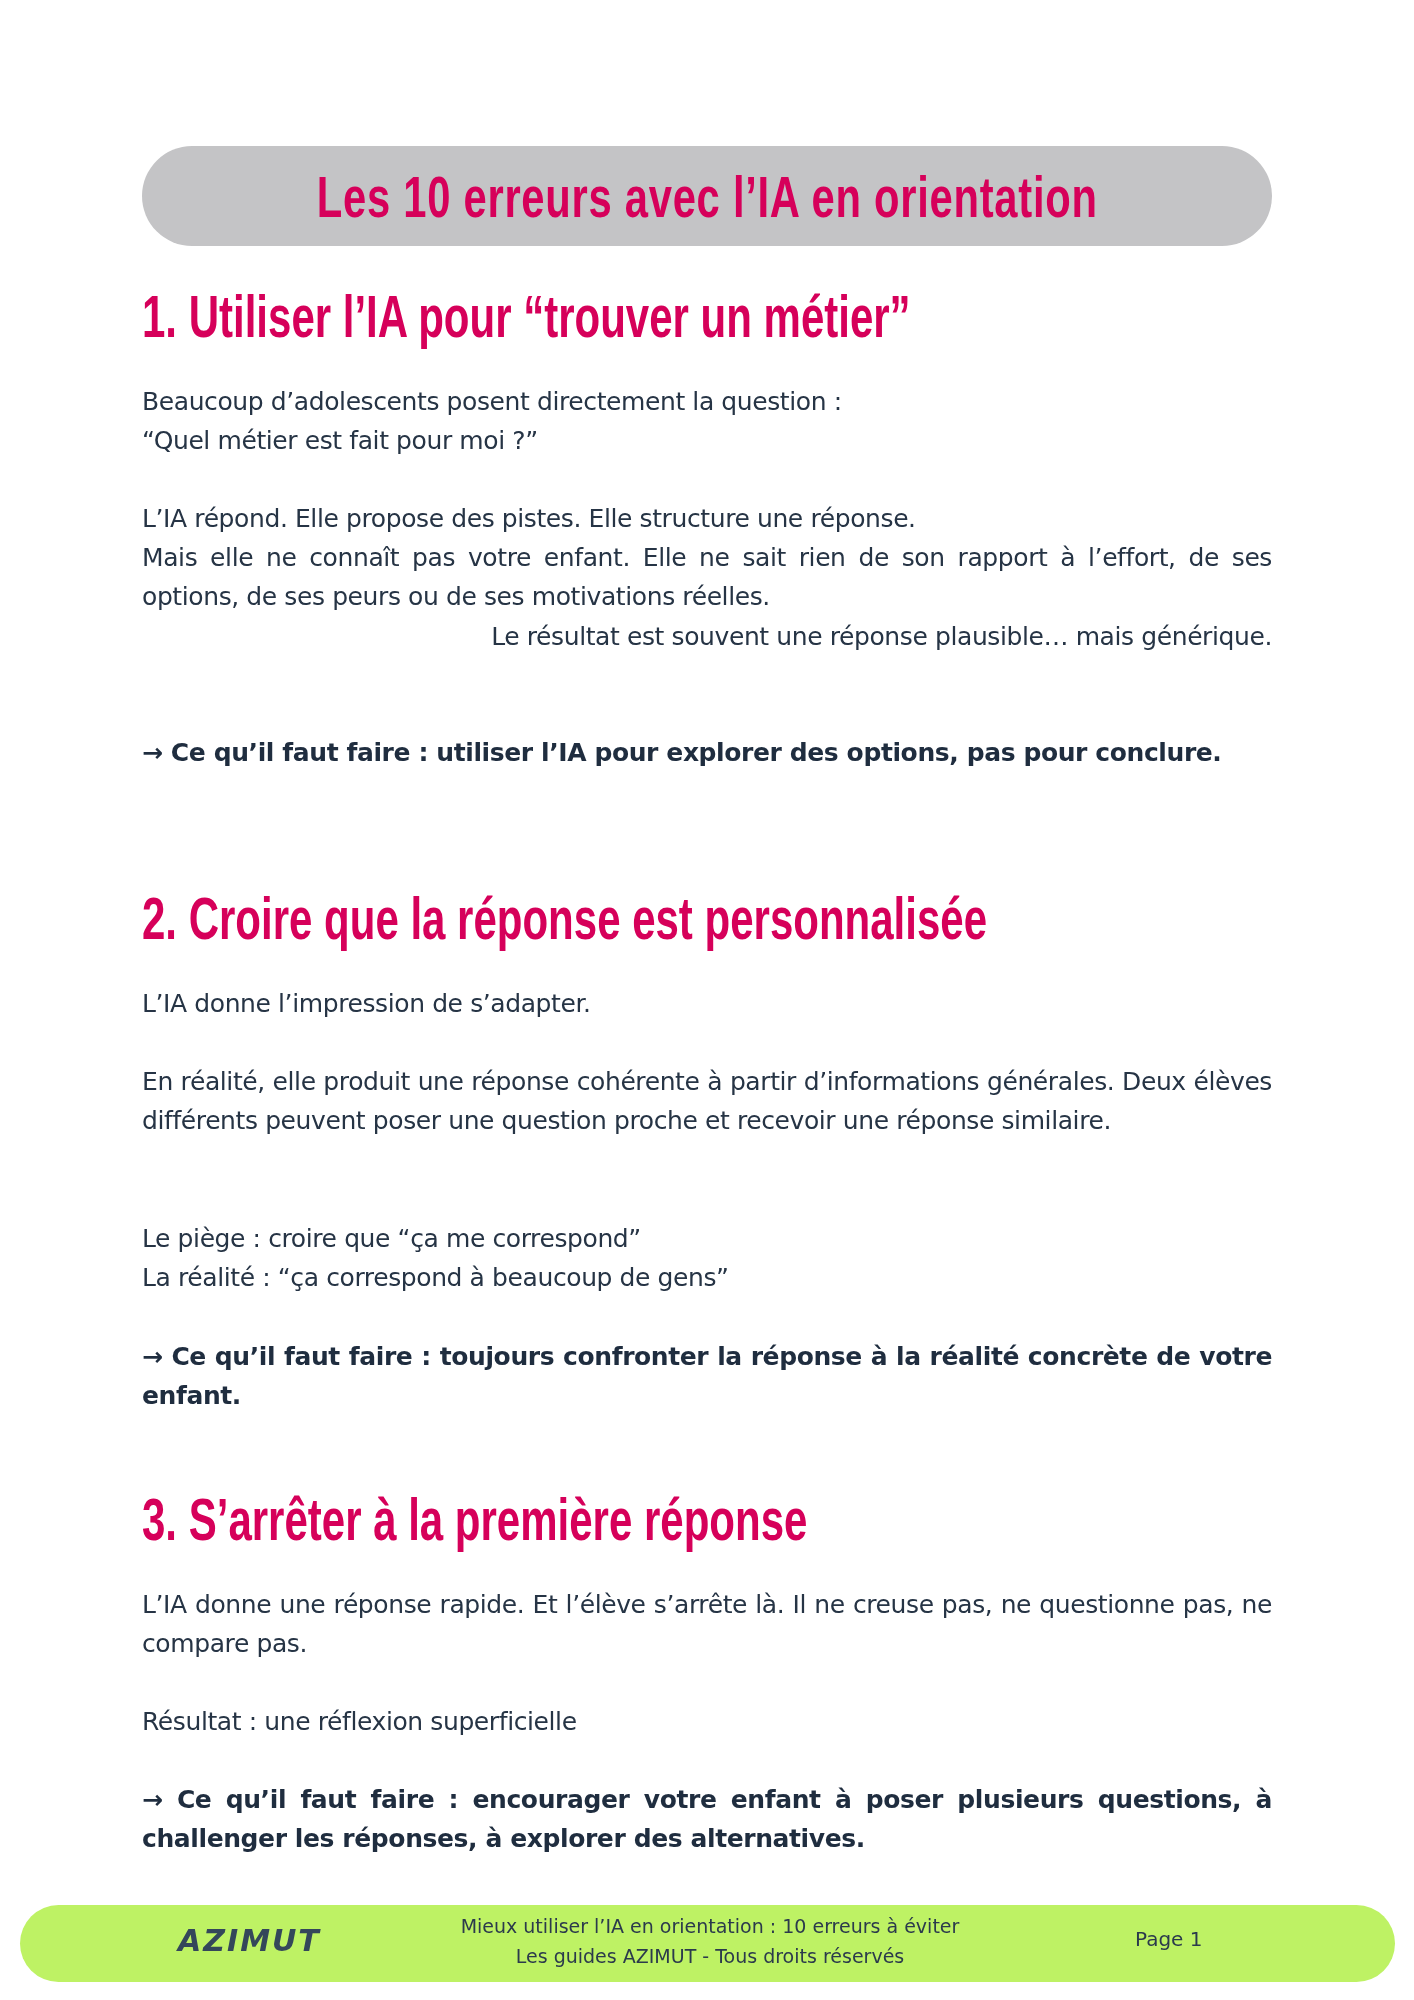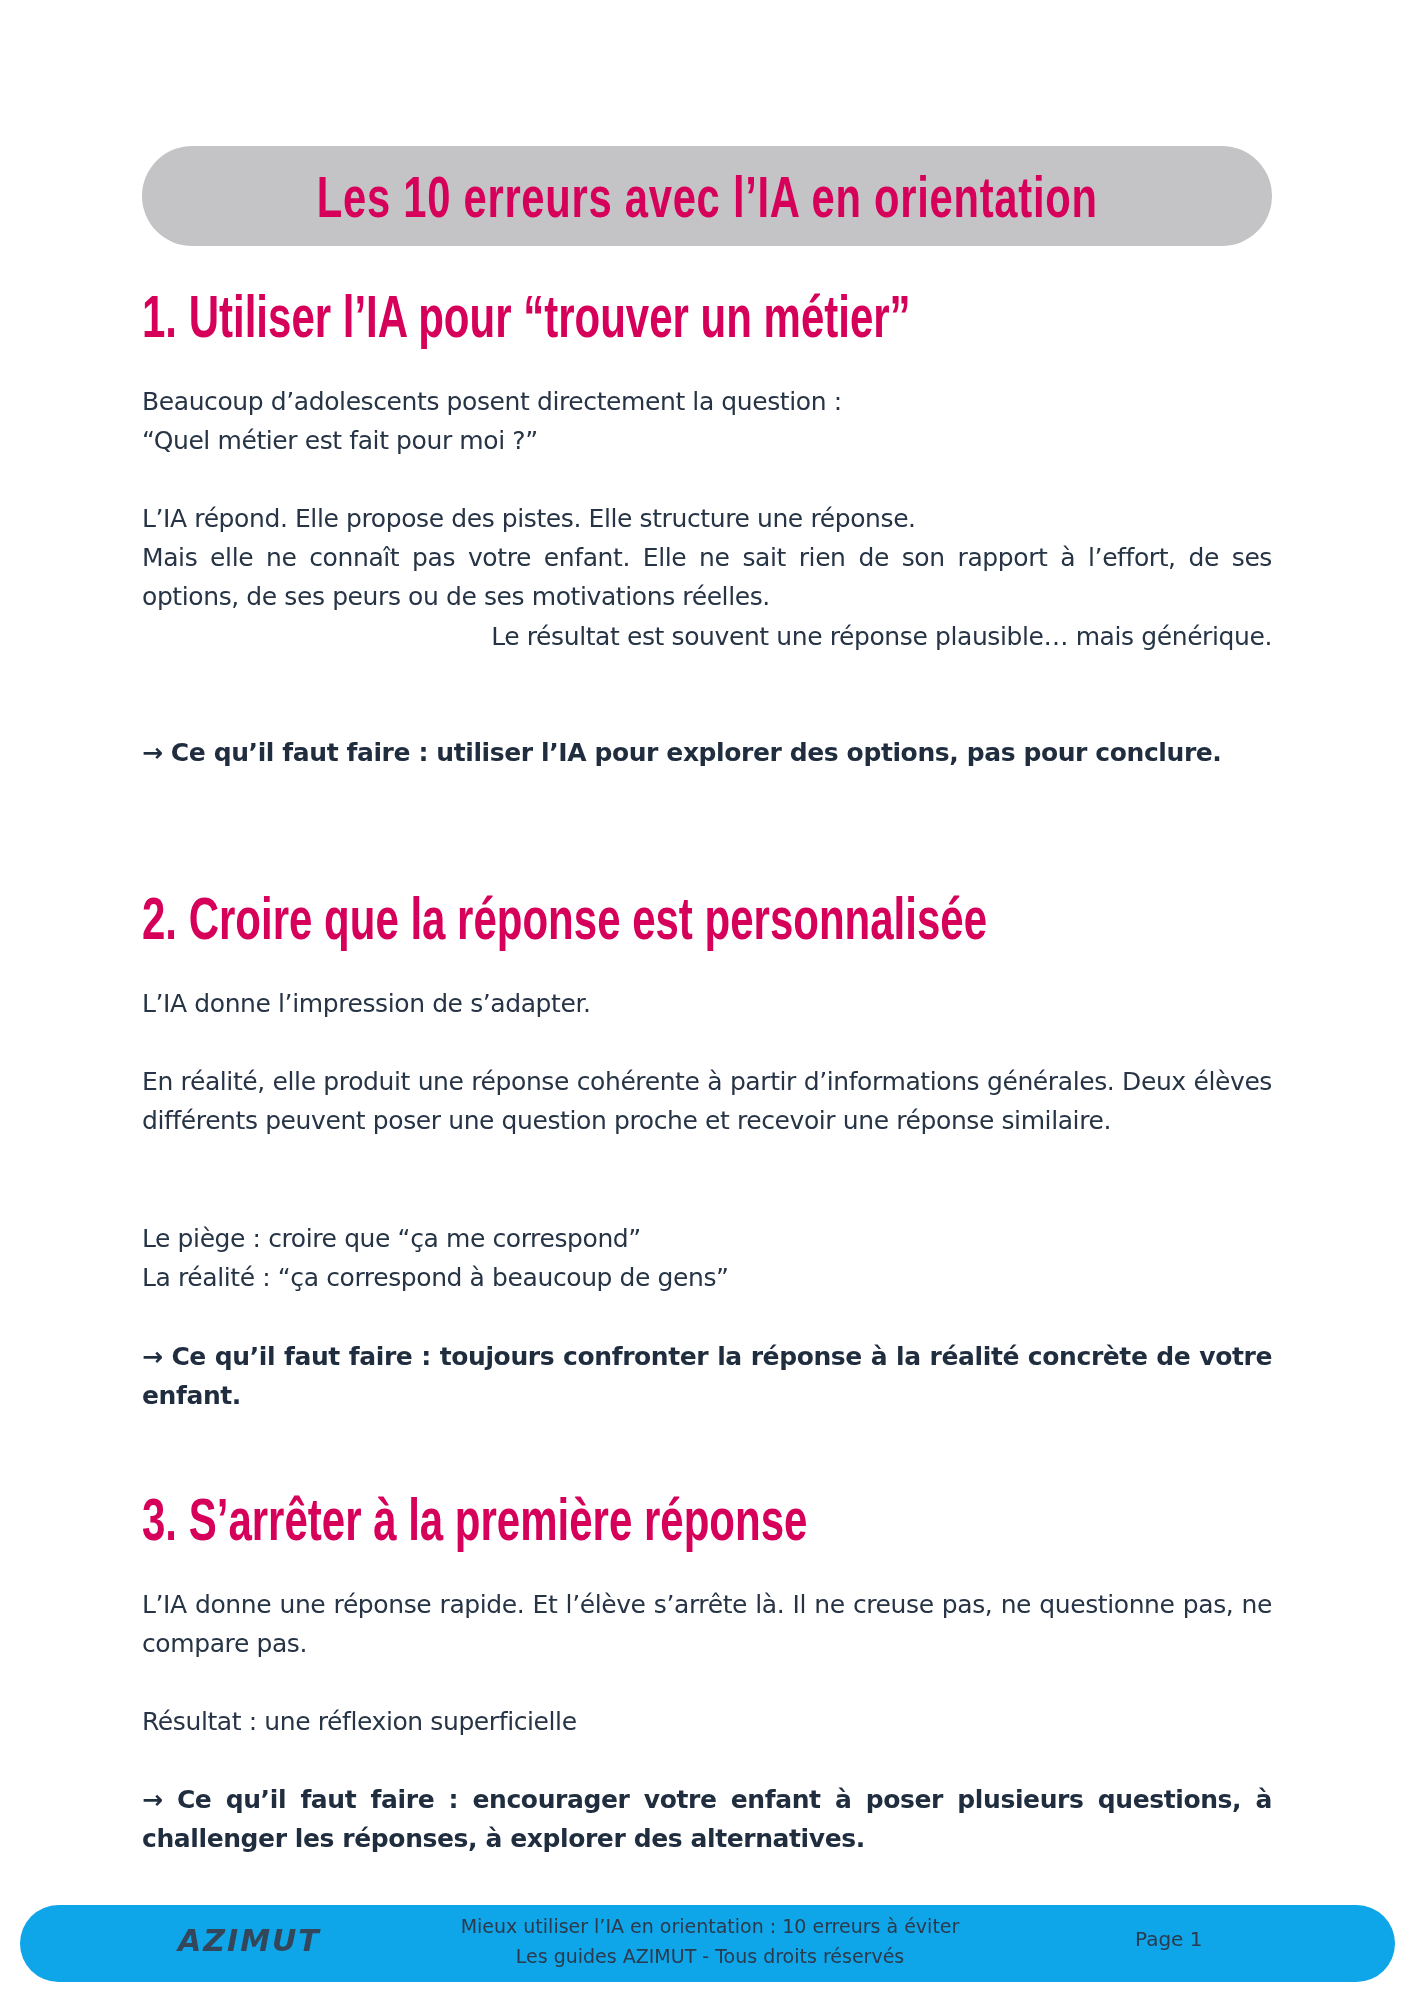--- a/index.html
+++ b/index.html
@@ -71,21 +71,21 @@
       font-weight: bold;
       color: #1f2d3f;
     }
     .line { display: block; }
     .footer {
       position: absolute;
       left: 20px;
       top: 1905px;
       width: 1375px;
       height: 77px;
-      background: #0ea5e9;
+      background: #bef264;
       border-radius: 40px;
     }
     .footer-logo {
       position: absolute;
       left: 158px;
       top: 18px;
       font-family: "DejaVu Sans", sans-serif;
       font-weight: bold;
       font-style: italic;
       font-size: 30px;

